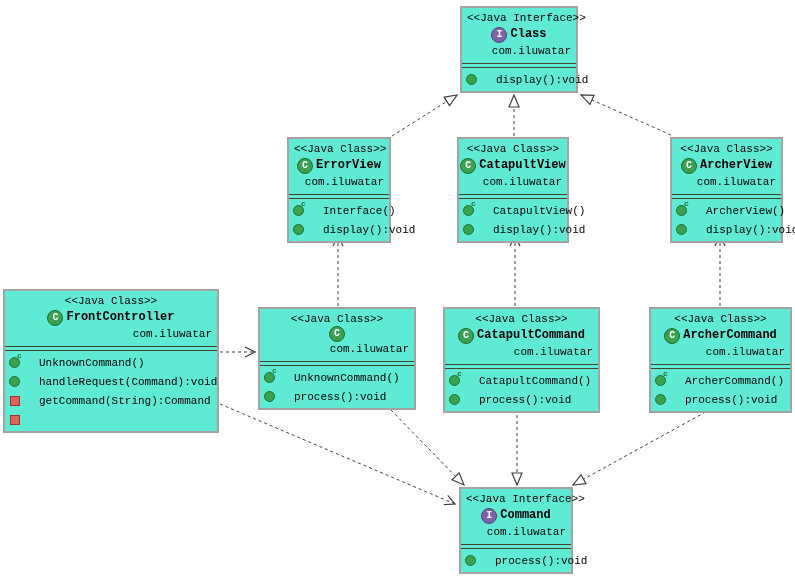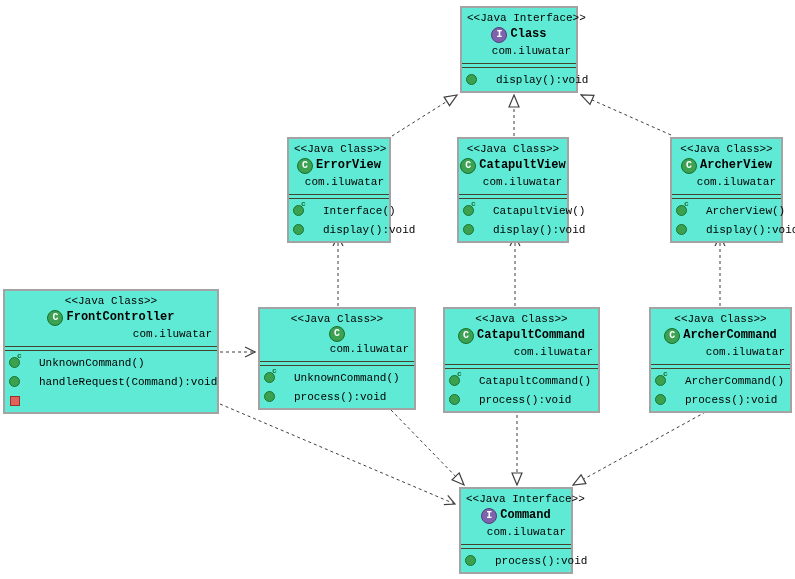--- a/index.html
+++ b/index.html
@@ -178,20 +178,26 @@
         <div class="mrow">
           <span class="mi">
             <span class="dot"></span>
           </span>
           <span>handleRequest(Command):void</span>
         </div>
         <div class="mrow">
           <span class="mi">
             <span class="sq"></span>
           </span>
+          <span>getCommand(String):Command</span>
+        </div>
+        <div class="mrow">
+          <span class="mi">
+            <span class="sq"></span>
+          </span>
         </div>
       </div>
     </div>
     <div class="uml-box" style="left: 258px; top: 307px; width: 158px;">
       <div class="hdr">
         <div class="stereo">&lt;&lt;Java Class&gt;&gt;</div>
         <div class="nm">
           <span class="big-icon class">C</span>
         </div>
         <div class="pkg">com.iluwatar</div>

